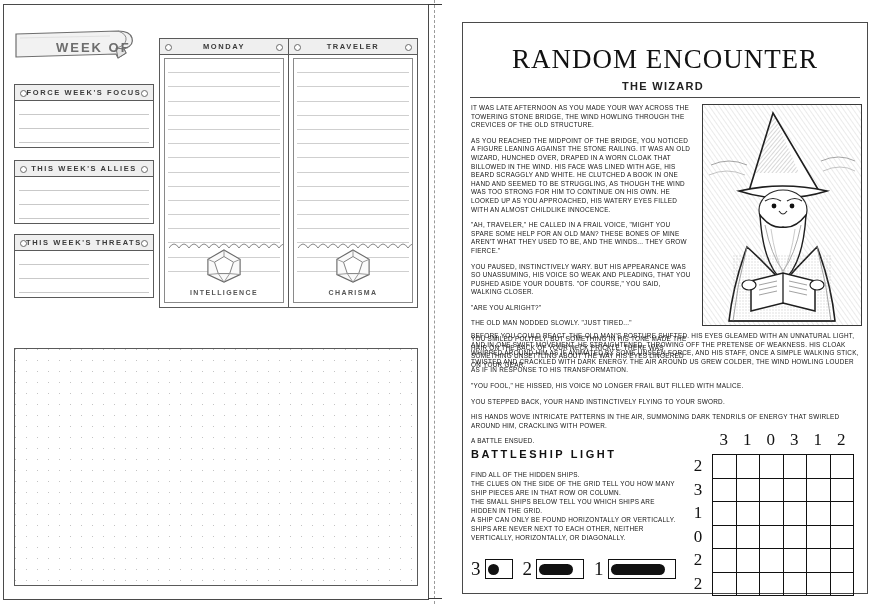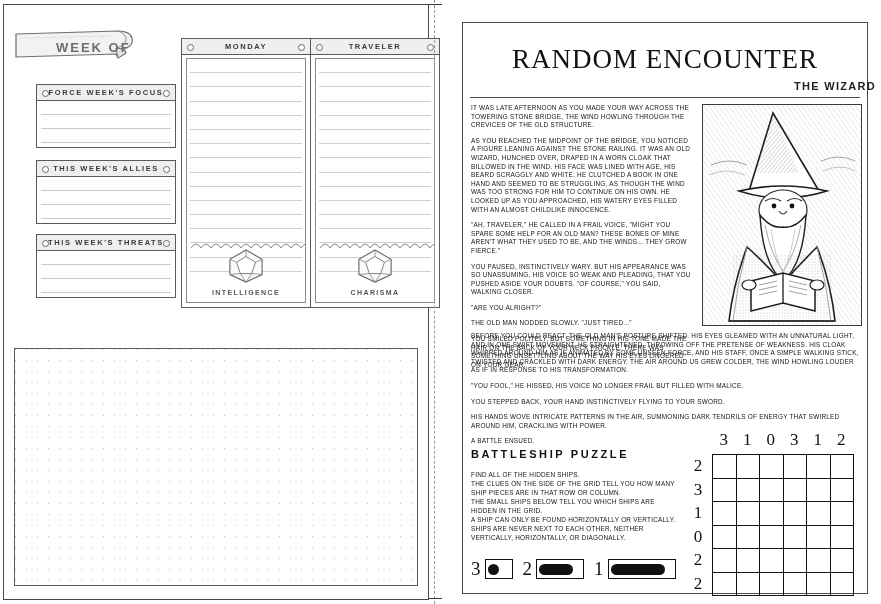--- a/index.html
+++ b/index.html
@@ -44,21 +44,20 @@
     font-size: 13px;
     letter-spacing: 2px;
     color: #6e6e6e;
     font-weight: bold;
     margin-left: 36px;
   }
   .section {
     position: absolute;
     border: 1px solid #5a5a5a;
     background: #fff;
-    margin-left: 22px;
   }
   .section-head {
     position: relative;
     height: 15px;
     border-bottom: 1px solid #5a5a5a;
     background: #efefef;
     display: flex;
     align-items: center;
     justify-content: center;
   }
@@ -181,23 +180,23 @@
     left: 30px; top: 44px;
     width: 390px;
     text-align: center;
     font-family: "Liberation Serif", serif;
     font-size: 27px;
     letter-spacing: 1px;
     color: #111;
   }
   .enc-sub {
     position: absolute;
-    left: 46px; top: 80px;
+    left: 28px; top: 80px;
     width: 390px;
-    text-align: right;
+    text-align: center;
     font-size: 11px;
     font-weight: bold;
     letter-spacing: 1.3px;
     color: #222;
   }
   .rule {
     position: absolute;
     left: 30px; top: 97px;
     width: 390px;
     border-top: 1px solid #4a4a4a;
@@ -535,21 +534,21 @@
     </div>
 
     <div class="story wide" style="top:332px;">
       <p>BEFORE YOU COULD REACT, THE OLD MAN'S POSTURE SHIFTED. HIS EYES GLEAMED WITH AN UNNATURAL LIGHT, AND IN ONE SWIFT MOVEMENT, HE STRAIGHTENED, THROWING OFF THE PRETENSE OF WEAKNESS. HIS CLOAK WHIPPED AROUND HIM AS IF ANIMATED BY SOME UNSEEN FORCE, AND HIS STAFF, ONCE A SIMPLE WALKING STICK, TWISTED AND CRACKLED WITH DARK ENERGY. THE AIR AROUND US GREW COLDER, THE WIND HOWLING LOUDER AS IF IN RESPONSE TO HIS TRANSFORMATION.</p>
       <p>"YOU FOOL," HE HISSED, HIS VOICE NO LONGER FRAIL BUT FILLED WITH MALICE.</p>
       <p>YOU STEPPED BACK, YOUR HAND INSTINCTIVELY FLYING TO YOUR SWORD.</p>
       <p>HIS HANDS WOVE INTRICATE PATTERNS IN THE AIR, SUMMONING DARK TENDRILS OF ENERGY THAT SWIRLED AROUND HIM, CRACKLING WITH POWER.</p>
       <p>A BATTLE ENSUED.</p>
     </div>
 
-    <div class="bs-title">BATTLESHIP PUZZLE</div>
+    <div class="bs-title">BATTLESHIP LIGHT</div>
     <div class="bs-rules">
       <p>FIND ALL OF THE HIDDEN SHIPS.</p>
       <p>THE CLUES ON THE SIDE OF THE GRID TELL YOU HOW MANY SHIP PIECES ARE IN THAT ROW OR COLUMN.</p>
       <p>THE SMALL SHIPS BELOW TELL YOU WHICH SHIPS ARE HIDDEN IN THE GRID.</p>
       <p>A SHIP CAN ONLY BE FOUND HORIZONTALLY OR VERTICALLY.</p>
       <p>SHIPS ARE NEVER NEXT TO EACH OTHER, NEITHER VERTICALLY, HORIZONTALLY, OR DIAGONALLY.</p>
     </div>
 
     <div class="ship-key">
       <div class="ship-item">

